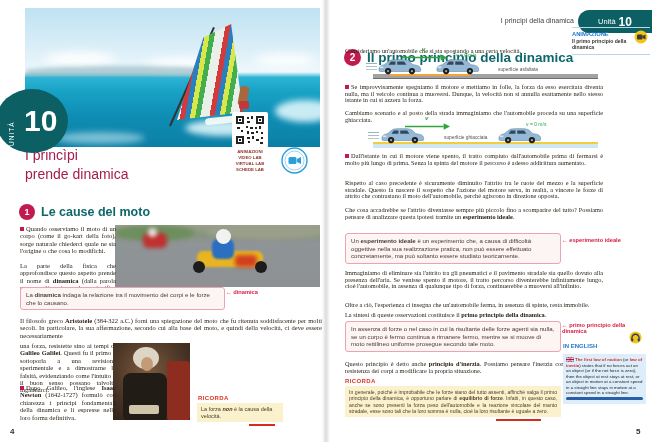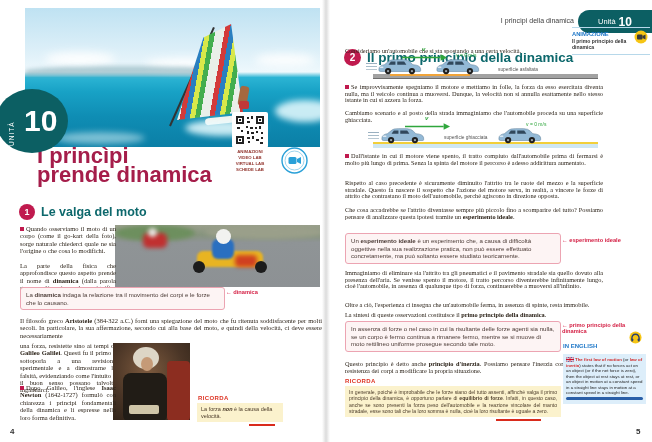--- a/index.html
+++ b/index.html
@@ -46,22 +46,22 @@
   #unitcircle{left:-4px;top:89px;width:72px;height:64px;border-radius:50%;background:#0c5f63;z-index:5;}
   #unitword{left:8px;top:108px;color:#fff;font-family:"Liberation Sans",sans-serif;font-size:6.5px;
             letter-spacing:1px;transform:rotate(-90deg);transform-origin:left top;z-index:6;top:146px;}
   #unitnum{left:24px;top:104px;color:#fff;font-family:"Liberation Sans",sans-serif;font-weight:bold;
            font-size:30px;z-index:6;}
   #qrpanel{left:232px;top:112px;width:36px;height:36px;background:#fff;border-radius:2px;z-index:4;
            display:flex;align-items:center;justify-content:center;}
   #medialabels{left:220px;top:149px;width:60px;text-align:center;z-index:4;
      font-family:"Liberation Sans",sans-serif;font-weight:bold;font-size:4.3px;line-height:5.9px;color:#93362f;}
   #vidcircle{left:281px;top:147px;z-index:4;}
-  #titleblk{left:37px;top:146px;font-family:"Liberation Sans",sans-serif;font-weight:bold;
-            font-size:22px;line-height:19px;color:#a51d4a;}
+  #titleblk{left:25px;top:146px;font-family:"Liberation Sans",sans-serif;font-weight:normal;
+            font-size:14px;line-height:19px;color:#a51d4a;}
   #kart{left:115px;top:225px;width:205px;height:62px;overflow:hidden;
         background:linear-gradient(180deg,#9aa08c 0%,#87947e 16%,#8f9496 28%,#8d9194 100%);}
   .blob{position:absolute;border-radius:50%;filter:blur(2px);}
   #portrait{left:113px;top:343px;width:77px;height:77px;overflow:hidden;
             background:radial-gradient(circle at 45% 35%, #7d5a3e 0%, #4a3526 55%, #2c2016 100%);}
   .pshape{position:absolute;filter:blur(.6px);}
   
   #rheader{left:60px;top:17px;width:188px;text-align:right;font-family:"Liberation Sans",sans-serif;
            font-size:7px;color:#3e3e3e;}
   #unittab{left:252px;top:10px;width:74px;height:23px;background:#0c5f63;border-radius:12px 0 0 12px;
@@ -178,21 +178,21 @@
     <div class="abs" id="unitcircle"></div>
     <div class="abs" id="unitword">UNITÀ</div>
     <div class="abs" id="unitnum">10</div>
 
     <div class="abs" id="titleblk">
       <div>I princìpi</div>
       <div>prende dinamica</div>
     </div>
 
     <div class="abs seccircle" style="left:19px;top:204px;width:16px;height:16px;line-height:16px;font-size:9px;">1</div>
-    <div class="abs sechead" style="left:41px;top:205px;font-size:12.5px;">Le valga del moto</div>
+    <div class="abs sechead" style="left:41px;top:205px;font-size:12.5px;">Le cause del moto</div>
 
     <div class="abs" id="kart">
       <div class="blob" style="left:0;top:0;width:80px;height:16px;background:#6d8f5e;"></div>
       <div class="blob" style="left:90px;top:0;width:120px;height:14px;background:#9a9f8a;"></div>
       <div class="blob" style="left:28px;top:8px;width:24px;height:15px;background:#c03030;border-radius:5px;"></div>
       <div class="blob" style="left:33px;top:3px;width:9px;height:9px;background:#e8e4e0;"></div>
       <div class="blob" style="left:82px;top:26px;width:66px;height:16px;background:#e8b422;border-radius:6px;filter:blur(1px);"></div>
       <div class="blob" style="left:97px;top:14px;width:22px;height:20px;background:#2a6fc0;border-radius:6px;filter:blur(.8px);"></div>
       <div class="blob" style="left:101px;top:4px;width:15px;height:15px;background:#f2f2f0;filter:blur(.5px);"></div>
       <div class="blob" style="left:120px;top:30px;width:22px;height:12px;background:#d04020;border-radius:4px;"></div>

